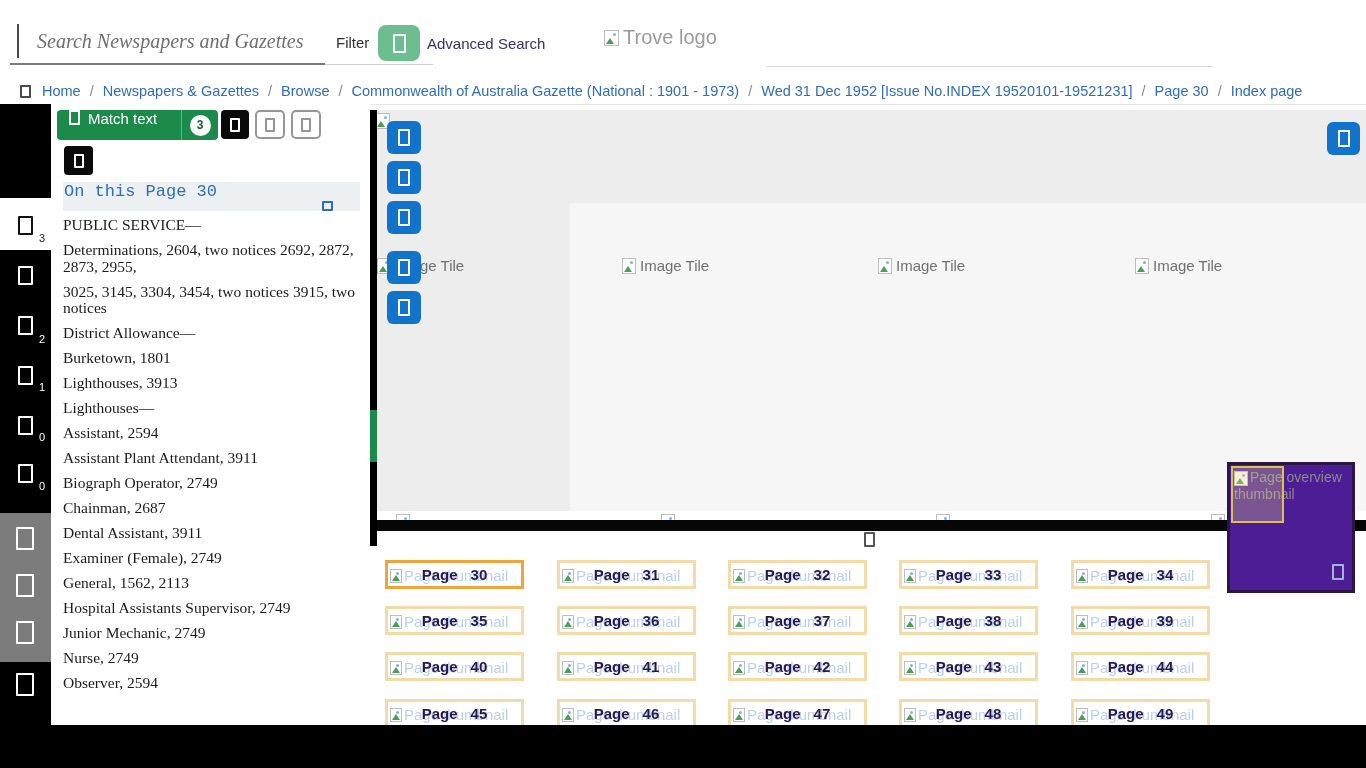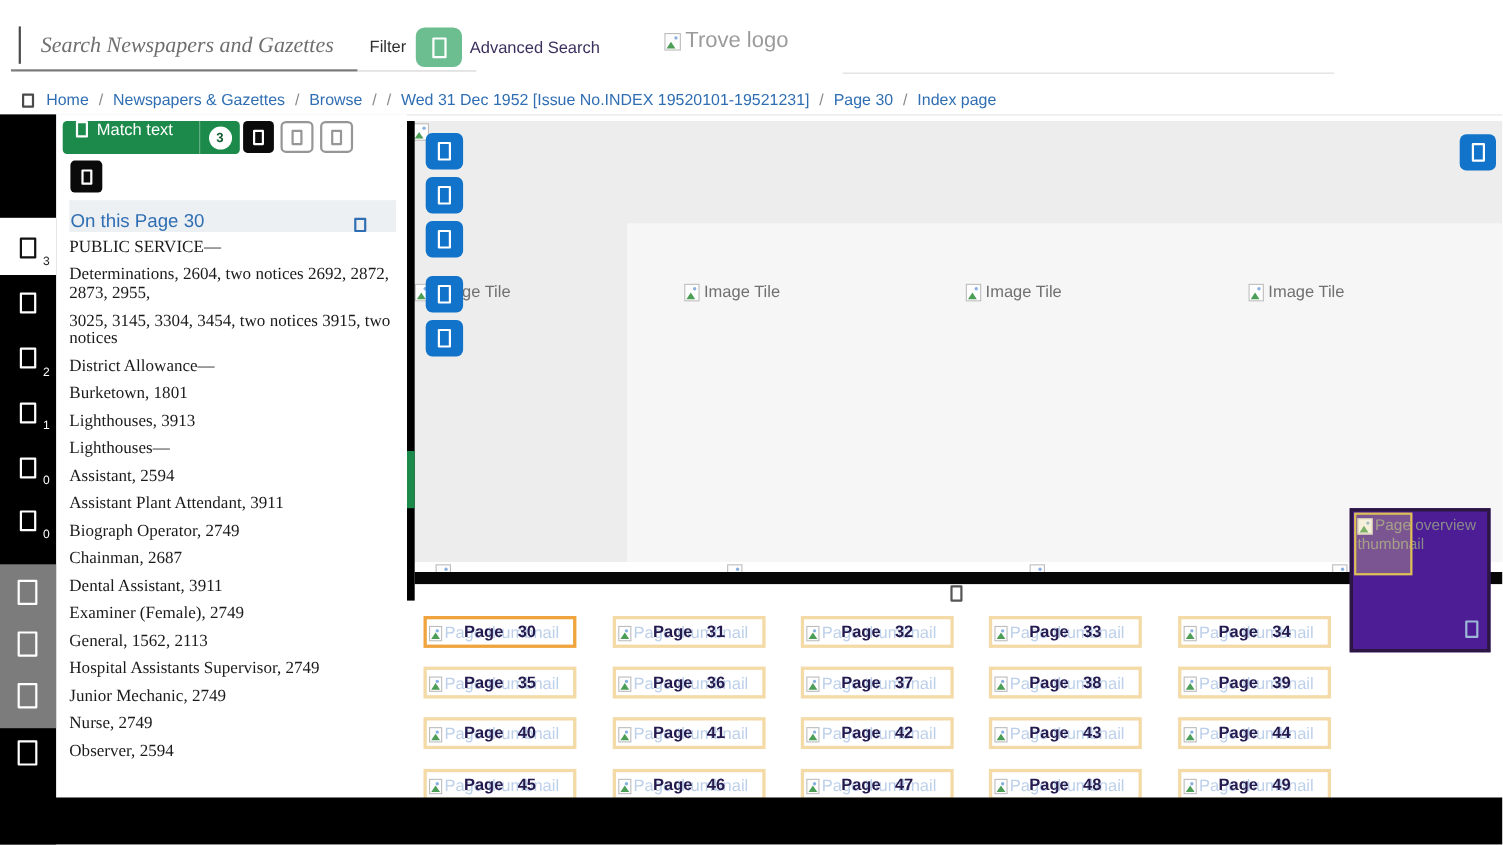--- a/index.html
+++ b/index.html
@@ -34,21 +34,21 @@
       display:flex;color:#fff;font-size:15px;cursor:pointer;}
   .mtbadge{margin-left:auto;width:36px;height:30px;border-left:1px solid rgba(255,255,255,.35);
       display:flex;align-items:center;justify-content:center;}
   .mtcirc{width:21px;height:21px;border-radius:50%;background:#fff;color:#155c33;font-size:12px;font-weight:bold;
       display:flex;align-items:center;justify-content:center;}
   .sqbtn{position:absolute;width:29px;height:29px;border-radius:4px;display:flex;align-items:center;
       justify-content:center;cursor:pointer;box-sizing:border-box;}
   .sqbtn.blk{background:#0a0a0a;color:#fff;}
   .sqbtn.gry{background:#fff;border:2px solid #969696;color:#969696;border-radius:5px;}
   .secthead{position:absolute;left:63px;top:182px;width:297px;height:29px;background:#edf0f3;
-      display:flex;align-items:flex-end;color:#2f6eb3;font-family:Liberation Sans, sans-serif;font-size:17px;}
+      display:flex;align-items:flex-start;color:#2f6eb3;font-family:Liberation Mono, monospace;font-size:17px;flex-direction:column;}
   .entries{position:absolute;left:63px;top:217px;width:300px;height:506px;overflow:hidden;
       font-family:"Liberation Serif",serif;font-size:15.5px;line-height:16.5px;color:#1b1b1b;}
   .entries p{margin:0 0 8.5px 0;cursor:pointer;}
   
   .bluebtn{position:absolute;left:387px;width:34px;height:33px;border-radius:6px;background:#1173ca;
       display:flex;align-items:center;justify-content:center;color:#fff;cursor:pointer;z-index:2;}
   .tilealt{position:absolute;display:flex;align-items:center;gap:4px;font-size:15px;color:#707070;z-index:1;}
   
   .thumb{position:absolute;width:139px;height:29px;box-sizing:border-box;border:3px solid #f3daa6;
       background:#fff;cursor:pointer;overflow:hidden;z-index:1;}
@@ -96,20 +96,21 @@
   
   <div class="hline" style="left:0;top:104px;width:1366px;background:#e4e4e4;"></div>
   <div class="crumbs">
     <span class="tf" style="width:11px;height:13px;color:#4a4a4a;margin-right:2px;"></span>
     <span class="link">Home</span>
     <span class="sep">/</span>
     <span class="link">Newspapers &amp; Gazettes</span>
     <span class="sep">/</span>
     <span class="link">Browse</span>
     <span class="sep">/</span>
+    <span class="link">Commonwealth of Australia Gazette (National : 1901 - 1973)</span>
     <span class="sep">/</span>
     <span class="link">Wed 31 Dec 1952 [Issue No.INDEX 19520101-19521231]</span>
     <span class="sep">/</span>
     <span class="link">Page 30</span>
     <span class="sep">/</span>
     <span class="link">Index page</span>
   </div>
 
   
   <div class="abs" style="left:0;top:104px;width:51px;height:664px;background:#000;z-index:2;">

